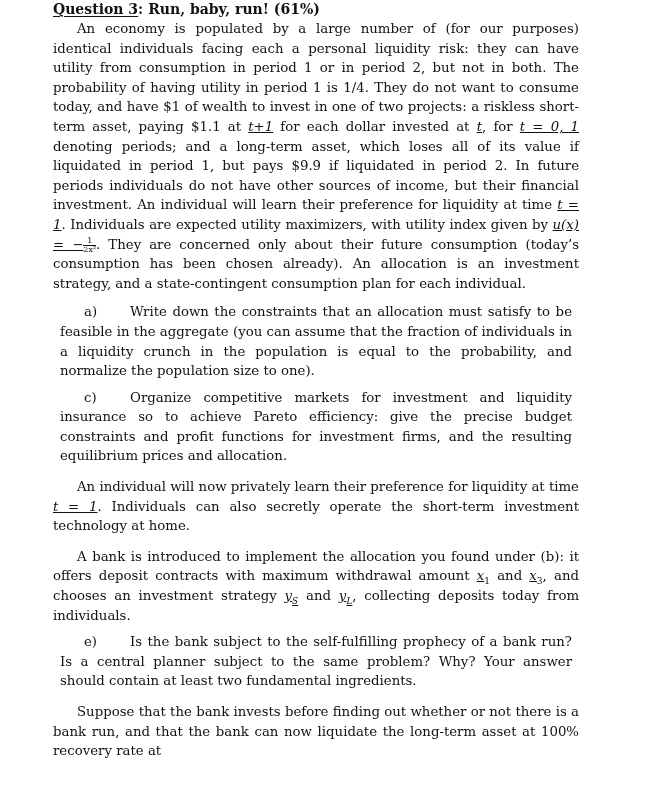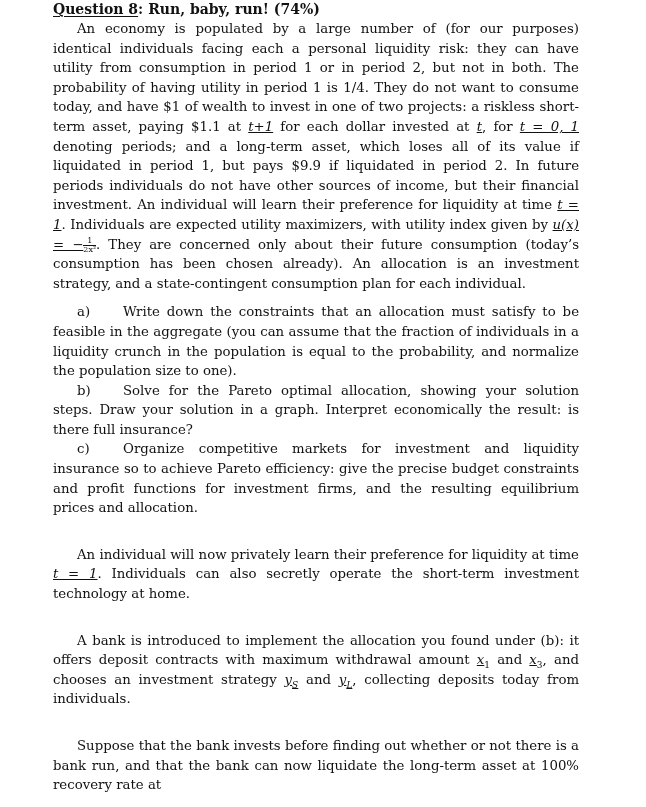--- a/index.html
+++ b/index.html
@@ -5,42 +5,42 @@
   html, body { margin:0; padding:0; background:#ffffff; }
   body { width:646px; height:807px; overflow:hidden; position:relative; }
   .page {
     position:absolute; left:53px; top:0; width:526px;
     font-family:"DejaVu Serif", "Liberation Serif", serif;
     font-size:13.3px; line-height:19.6px; color:#111;
   }
   .title { font-weight:bold; font-size:14px; line-height:19px; margin:0; }
   .title .ul { text-decoration:underline; text-underline-offset:2px; }
   p { margin:0; text-align:justify; text-indent:24px; }
-  p.gap { margin-top:27px; }
-  .item { margin:0; text-align:justify; text-indent:24px; }
+  p.gap { margin-top:11px; }
+  .item { margin:7px; text-align:justify; text-indent:24px; }
   .item .lbl { display:inline-block; width:46px; text-indent:0; }
   i { font-style:italic;text-decoration:underline; }
   .frac { display:inline-block; vertical-align:middle; font-size:8px; line-height:8px; text-align:center; text-indent:0; }
   .frac span { display:block; }
   .frac .num { border-bottom:1px solid #111; }
   sub { font-size:9px; line-height:0; }
 </style>
 </head>
 <body>
 
 <div class="page">
-  <div class="title"><span class="ul">Question 8</span><span>: Run, baby, run! (74%)</span></div>
+  <div class="title"><span class="ul">Question 3</span><span>: Run, baby, run! (61%)</span></div>
 
   <p><span>An economy is populated by a large number of (for our purposes) identical individuals facing each a personal liquidity risk: they can have utility from consumption in period 1 or in period 2, but not in both. The probability of having utility in period 1 is 1/4. They do not want to consume today, and have $1 of wealth to invest in one of two projects: a riskless short-term asset, paying $1.1 at </span><i>t+1</i><span> for each dollar invested at </span><i>t</i><span>, for </span><i>t = 0, 1</i><span> denoting periods; and a long-term asset, which loses all of its value if liquidated in period 1, but pays $9.9 if liquidated in period 2. In future periods individuals do not have other sources of income, but their financial investment. An individual will learn their preference for liquidity at time </span><i>t = 1</i><span>. Individuals are expected utility maximizers, with utility index given by </span><i>u(x) = −</i><span class="frac"><span class="num">1</span><span>2x²</span></span><span>. They are concerned only about their future consumption (today’s consumption has been chosen already). An allocation is an investment strategy, and a state-contingent consumption plan for each individual.</span></p>
 
   <div class="item gap" style="margin-top:9px"><span class="lbl">a)</span><span>Write down the constraints that an allocation must satisfy to be feasible in the aggregate (you can assume that the fraction of individuals in a liquidity crunch in the population is equal to the probability, and normalize the population size to one).</span></div>
-  <div class="item"><span class="lbl">b)</span><span>Solve for the Pareto optimal allocation, showing your solution steps. Draw your solution in a graph. Interpret economically the result: is there full insurance?</span></div>
   <div class="item"><span class="lbl">c)</span><span>Organize competitive markets for investment and liquidity insurance so to achieve Pareto efficiency: give the precise budget constraints and profit functions for investment firms, and the resulting equilibrium prices and allocation.</span></div>
 
   <p class="gap"><span>An individual will now privately learn their preference for liquidity at time </span><i>t = 1</i><span>. Individuals can also secretly operate the short-term investment technology at home.</span></p>
 
 
   <p class="gap"><span>A bank is introduced to implement the allocation you found under (b): it offers deposit contracts with maximum withdrawal amount </span><i>x</i><sub>1</sub><span> and </span><i>x</i><sub>3</sub><span>, and chooses an investment strategy </span><i>y</i><sub><i>S</i></sub><span> and </span><i>y</i><sub><i>L</i></sub><span>, collecting deposits today from individuals.</span></p>
 
+  <div class="item"><span class="lbl">e)</span><span>Is the bank subject to the self-fulfilling prophecy of a bank run? Is a central planner subject to the same problem? Why? Your answer should contain at least two fundamental ingredients.</span></div>
 
   <p class="gap"><span>Suppose that the bank invests before finding out whether or not there is a bank run, and that the bank can now liquidate the long-term asset at 100% recovery rate at </span></p>
 
 </div>
 
 </body></html>

